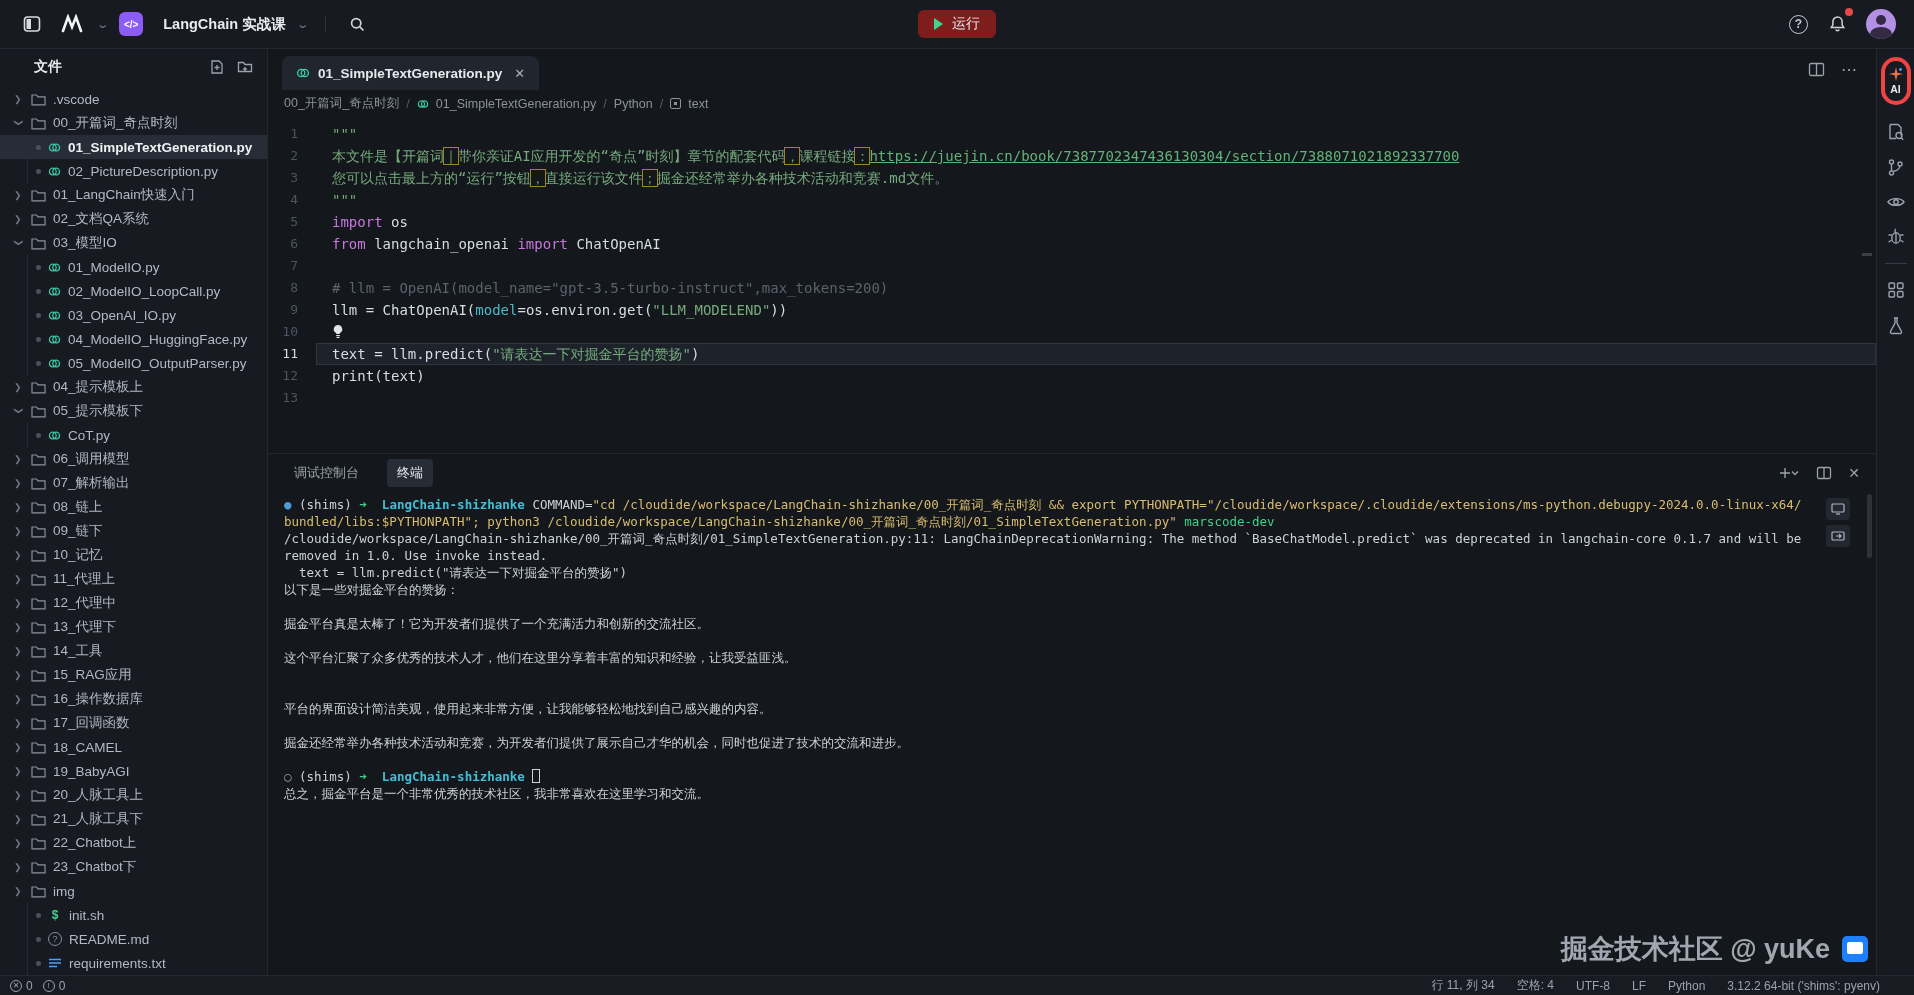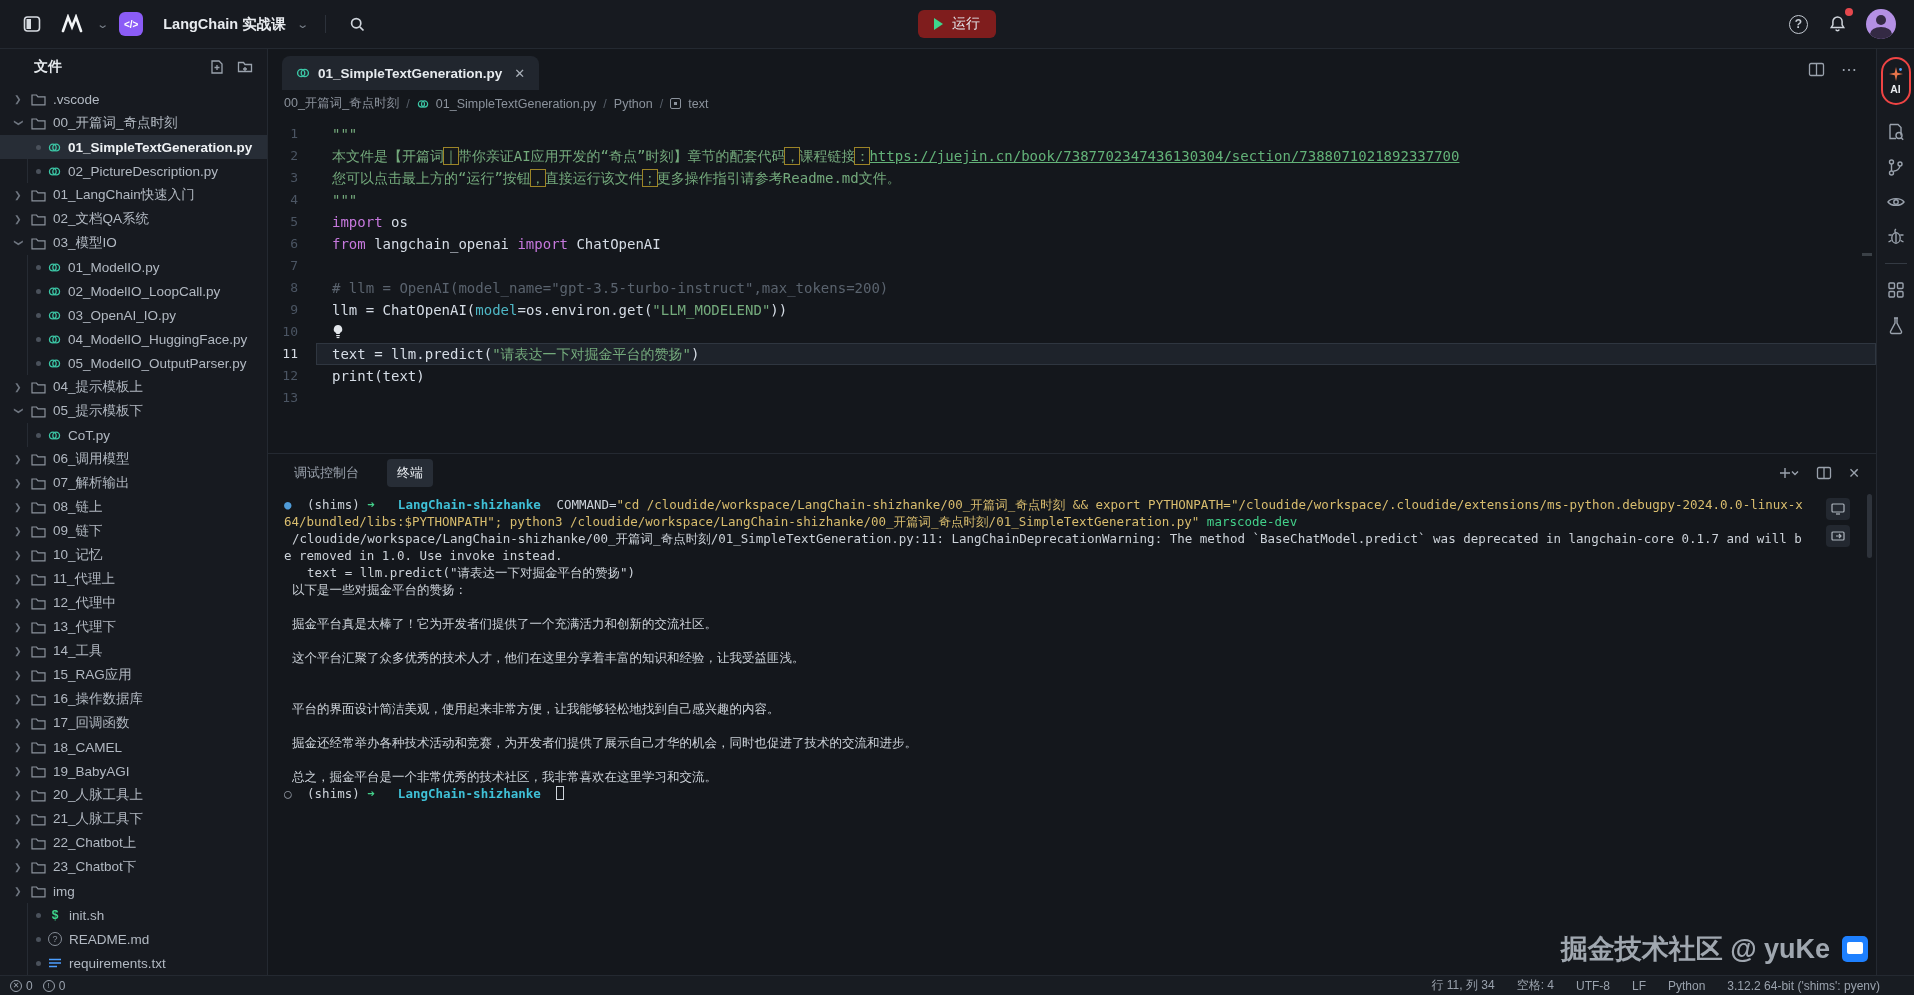--- a/index.html
+++ b/index.html
@@ -87,32 +87,32 @@
   
   .panel { flex:1; border-top:1px solid #242931; position:relative; display:flex; flex-direction:column; min-height:0; }
   .panel-header { height:38px; display:flex; align-items:center; padding:0 16px; gap:18px; }
   .ptab { font-size:13px; color:#9aa2ad; cursor:pointer; padding:5px 10px; border-radius:4px; }
   .ptab.active { background:#272d36; color:#e8ecf0; }
   .panel-actions { margin-left:auto; display:flex; align-items:center; gap:16px; color:#9aa2ad; }
   .pa-close { font-size:14px; cursor:pointer; }
   .terminal { flex:1; padding:4px 70px 4px 16px; font-family:"DejaVu Sans Mono", monospace;
     font-size:12.5px; line-height:17px; overflow:hidden; }
   .t-line { white-space:pre-wrap; word-break:break-all; min-height:17px; color:#ccd2d9; }
-  .t-p { color:#ccd2d9;margin-left:8px; } .t-y { color:#d9bd6e; } .t-g { color:#43d08a; } .t-c { color:#3fc0d6; font-weight:bold; }
+  .t-p { color:#ccd2d9; } .t-y { color:#d9bd6e; } .t-g { color:#43d08a; } .t-c { color:#3fc0d6; font-weight:bold; }
   .t-a { color:#43d08a; font-weight:bold; } .t-dot { color:#4f9bd8; } .t-dim { color:#8b929c; }
   .t-cur { display:inline-block; width:8px; height:14px; border:1px solid #cfd5dc; vertical-align:-2px; }
   .term-floats { position:absolute; right:26px; top:44px; display:flex; flex-direction:column; gap:5px; }
   .tf-btn { width:24px; height:22px; background:#232830; border-radius:4px; display:flex;
     align-items:center; justify-content:center; cursor:pointer; }
   .term-scrollbar { position:absolute; right:4px; top:40px; width:5px; height:64px; background:#2e333b; border-radius:3px; }
 
   
   .activity { width:38px; background:#171a20; border-left:1px solid #242931; display:flex;
     flex-direction:column; align-items:center; padding-top:8px; gap:17px; }
-  .ai-capsule { width:30px; height:48px; border:2px solid #ef4444; border-radius:15px; display:flex;
+  .ai-capsule { width:30px; height:48px; border:4px solid #ef4444; border-radius:15px; display:flex;
     flex-direction:column; align-items:center; justify-content:center; gap:2px; cursor:pointer; }
   .ai-label { font-size:10.5px; font-weight:bold; color:#e8ebef; }
   .act-divider { width:22px; height:1px; background:#343a43; }
   .act-icon { cursor:pointer; display:flex; }
 
   
   .watermark { position:absolute; right:8px; bottom:8px; display:flex; align-items:center; gap:12px;
     pointer-events:none; z-index:5;justify-content:center; }
   .wm-text { font-size:27px; font-weight:bold; color:#b9c1ca; opacity:0.85; }
   .wm-logo { width:26px; height:26px; background:#1e80ff; border-radius:5px; position:relative; }
@@ -566,21 +566,21 @@
         <span>Python</span>
         <span class="bc-sep">/</span>
         <span class="sym-icon"></span>
         <span>text</span>
       </div>
 
       <div class="editor" id="code-editor">
         <div id="code-lines">
             <div class="code-row"><span class="gutter">1</span><span class="code-content"><span class="c-s">"""</span></span></div>
             <div class="code-row"><span class="gutter">2</span><span class="code-content"><span class="c-s">本文件是【开篇词</span><span class="c-sb">｜</span><span class="c-s">带你亲证AI应用开发的“奇点”时刻】章节的配套代码</span><span class="c-sb">，</span><span class="c-s">课程链接</span><span class="c-sb">：</span><span class="c-l">https://juejin.cn/book/7387702347436130304/section/7388071021892337700</span></span></div>
-            <div class="code-row"><span class="gutter">3</span><span class="code-content"><span class="c-s">您可以点击最上方的“运行”按钮</span><span class="c-sb">，</span><span class="c-s">直接运行该文件</span><span class="c-sb">；</span><span class="c-s">更多操作指引请参考Readme.md文件。</span></span></div>
+            <div class="code-row"><span class="gutter">3</span><span class="code-content"><span class="c-s">您可以点击最上方的“运行”按钮</span><span class="c-sb">，</span><span class="c-s">直接运行该文件</span><span class="c-sb">；</span><span class="c-s">掘金还经常举办各种技术活动和竞赛.md文件。</span></span></div>
             <div class="code-row"><span class="gutter">4</span><span class="code-content"><span class="c-s">"""</span></span></div>
             <div class="code-row"><span class="gutter">5</span><span class="code-content"><span class="c-k">import</span><span class="c-p"> os</span></span></div>
             <div class="code-row"><span class="gutter">6</span><span class="code-content"><span class="c-k">from</span><span class="c-p"> langchain_openai </span><span class="c-k">import</span><span class="c-p"> ChatOpenAI</span></span></div>
             <div class="code-row"><span class="gutter">7</span><span class="code-content"></span></div>
             <div class="code-row"><span class="gutter">8</span><span class="code-content"><span class="c-c"># llm = OpenAI(model_name="gpt-3.5-turbo-instruct",max_tokens=200)</span></span></div>
             <div class="code-row"><span class="gutter">9</span><span class="code-content"><span class="c-p">llm = ChatOpenAI(</span><span class="c-m">model</span><span class="c-p">=os.environ.get(</span><span class="c-s">"LLM_MODELEND"</span><span class="c-p">))</span></span></div>
             <div class="code-row"><span class="gutter">10</span><span class="code-content"><span class="bulb"><svg width="12" height="15" viewBox="0 0 12 15">
                     <path d="M6 1 a4.2 4.2 0 0 1 2.5 7.6 c-.5 .4 -.9 .9 -.9 1.4 h-3.2 c0 -.5 -.4 -1 -.9 -1.4 A4.2 4.2 0 0 1 6 1z" fill="#e2e6ea"></path>
                     <rect x="4.2" y="11" width="3.6" height="1.2" fill="#e2e6ea"></rect>
                     <rect x="4.6" y="13" width="2.8" height="1.1" fill="#e2e6ea"></rect>
@@ -620,22 +620,22 @@
             <div class="t-line"></div>
             <div class="t-line"><span class="t-p">掘金平台真是太棒了！它为开发者们提供了一个充满活力和创新的交流社区。</span></div>
             <div class="t-line"></div>
             <div class="t-line"><span class="t-p">这个平台汇聚了众多优秀的技术人才，他们在这里分享着丰富的知识和经验，让我受益匪浅。</span></div>
             <div class="t-line"></div>
             <div class="t-line"></div>
             <div class="t-line"><span class="t-p">平台的界面设计简洁美观，使用起来非常方便，让我能够轻松地找到自己感兴趣的内容。</span></div>
             <div class="t-line"></div>
             <div class="t-line"><span class="t-p">掘金还经常举办各种技术活动和竞赛，为开发者们提供了展示自己才华的机会，同时也促进了技术的交流和进步。</span></div>
             <div class="t-line"></div>
+            <div class="t-line"><span class="t-dim">○</span><span class="t-p"> (shims) </span><span class="t-a">➜</span><span class="t-p">  </span><span class="t-c">LangChain-shizhanke</span><span class="t-p"> </span><span class="t-cur"></span></div>
             <div class="t-line"><span class="t-p">总之，掘金平台是一个非常优秀的技术社区，我非常喜欢在这里学习和交流。</span></div>
-            <div class="t-line"><span class="t-dim">○</span><span class="t-p"> (shims) </span><span class="t-a">➜</span><span class="t-p">  </span><span class="t-c">LangChain-shizhanke</span><span class="t-p"> </span><span class="t-cur"></span></div>
           </div>
         <div class="term-floats">
           <span class="tf-btn">
             <svg width="14" height="12" viewBox="0 0 14 12" fill="none" stroke="#aeb5bd" stroke-width="1.2">
               <rect x="1" y="1" width="12" height="8" rx="1"></rect>
                 <path d="M5 11 h4"></path>
             </svg>
           </span>
           <span class="tf-btn">
             <svg width="14" height="12" viewBox="0 0 14 12" fill="none" stroke="#aeb5bd" stroke-width="1.2">

